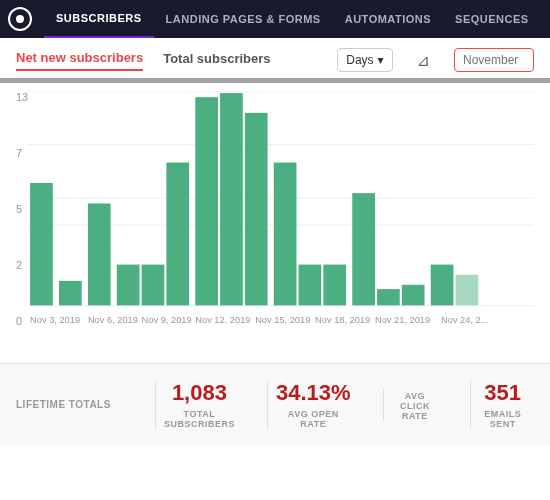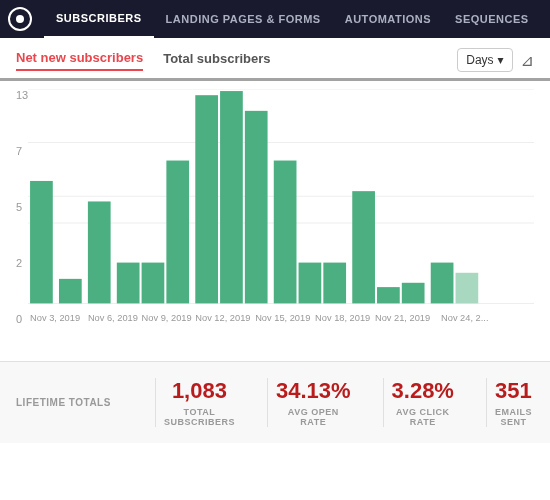--- a/index.html
+++ b/index.html
@@ -37,49 +37,49 @@
       padding: 0 12px;
       height: 38px;
       display: flex;
       align-items: center;
       cursor: pointer;
       text-transform: uppercase;
       white-space: nowrap;
     }
     .nav-item.active {
       color: #fff;
-      border-bottom: 2px solid #ffffff;
+      border-bottom: 2px solid #6d28d9;
     }
 
     
     .sub-header {
       display: flex;
       align-items: center;
       padding: 10px 16px 6px 16px;
-      border-bottom: 3px solid #a3a3a3;
+      border-bottom: 5px solid #a3a3a3;
       gap: 20px;
     }
     .tab-link {
       font-size: 13px;
       font-weight: 600;
       cursor: pointer;
       padding-bottom: 4px;
     }
     .tab-link.active {
       color: #e8474e;
       border-bottom: 2px solid #e8474e;
     }
     .tab-link.inactive {
       color: #555;
     }
     .sub-header-right {
       margin-left: auto;
       display: flex;
       align-items: center;
-      gap: 8px;
+      gap: 24px;
     }
     .days-select {
       border: 1px solid #ccc;
       border-radius: 4px;
       padding: 4px 8px;
       font-size: 12px;
       color: #333;
       display: flex;
       align-items: center;
       gap: 4px;
@@ -186,20 +186,21 @@
 
 <div class="sub-header">
   <span class="tab-link active">Net new subscribers</span>
   <span class="tab-link inactive">Total subscribers</span>
   <div class="sub-header-right">
     <div class="days-select">
       <span>Days</span>
       <span>▾</span>
     </div>
     <span class="filter-icon">⊿</span>
+    <input class="date-input" readonly="" placeholder="November" style="">
   </div>
 </div>
 
 <div class="chart-area">
   <div class="chart-y-labels">
     <span>0</span>
     <span>2</span>
     <span>5</span>
     <span>7</span>
     <span>13</span>
@@ -255,20 +256,19 @@
   <div class="lifetime-label">Lifetime Totals</div>
   <div class="stat-item">
     <div class="stat-value">1,083</div>
     <div class="stat-label">Total Subscribers</div>
   </div>
   <div class="stat-item">
     <div class="stat-value">34.13%</div>
     <div class="stat-label">Avg Open Rate</div>
   </div>
   <div class="stat-item">
-    <div class="stat-value">3.28%</div>
     <div class="stat-label">Avg Click Rate</div>
   </div>
   <div class="stat-item">
     <div class="stat-value">351</div>
     <div class="stat-label">Emails Sent</div>
   </div>
 </div>
 
 </body></html>

